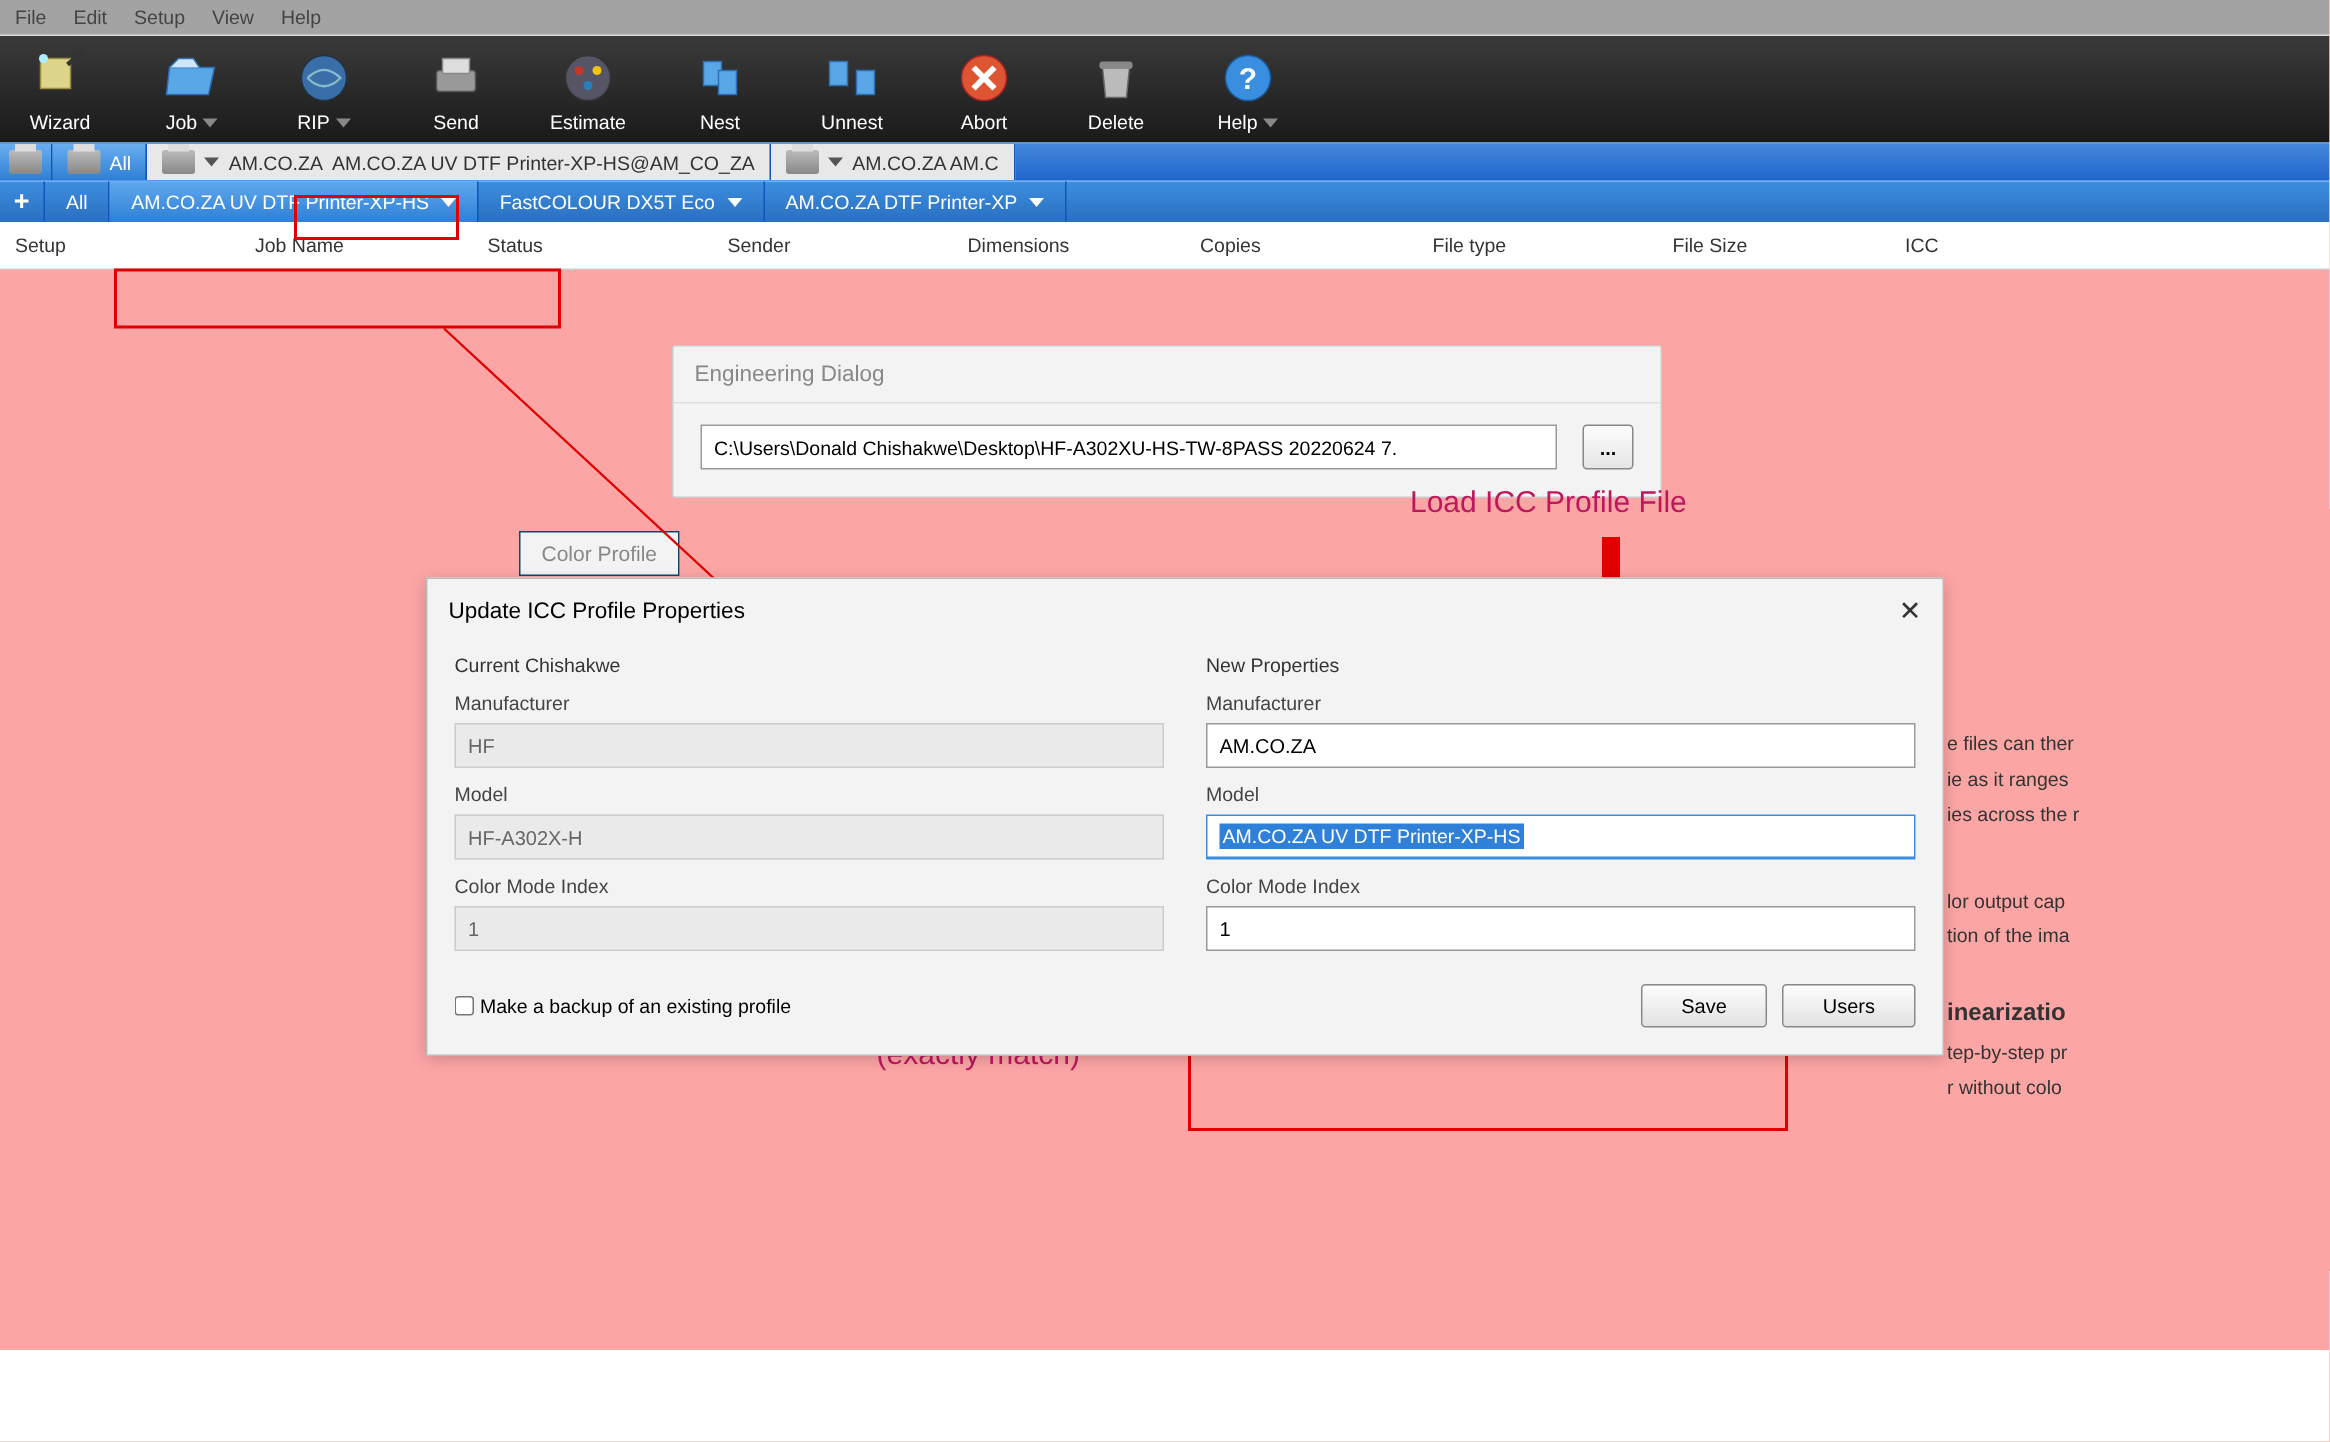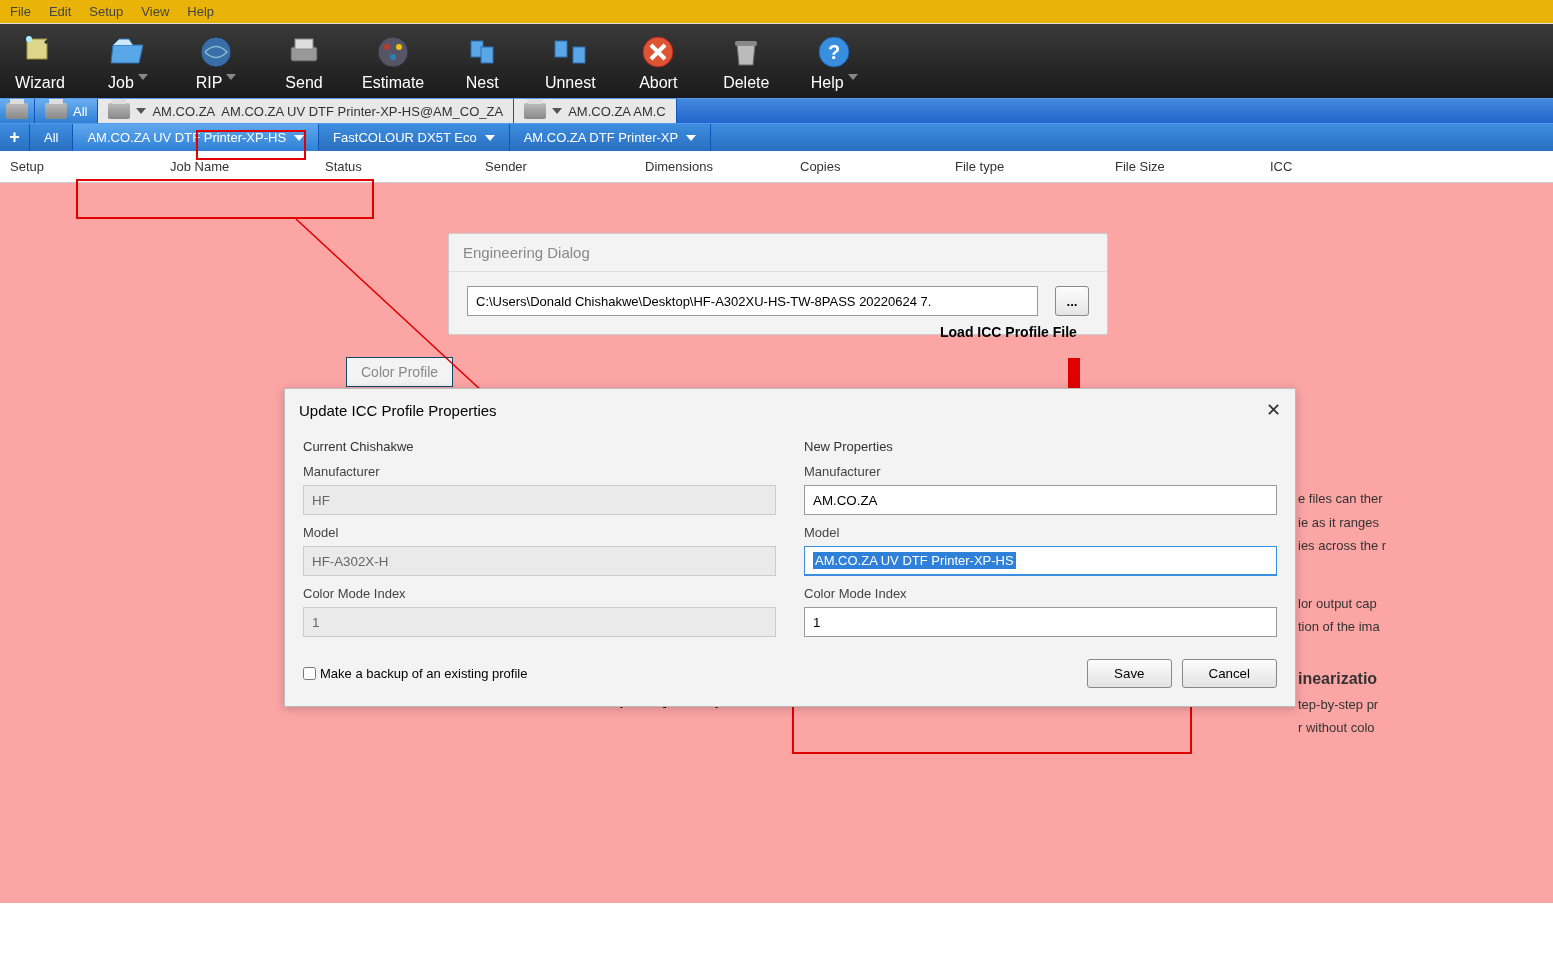--- a/index.html
+++ b/index.html
@@ -1,26 +1,26 @@
 <!DOCTYPE html>
 <html><head>
 <meta charset="utf-8">
 <style>
 * { box-sizing: border-box; margin: 0; padding: 0; }
 body { font-family: "Segoe UI", Tahoma, sans-serif; font-size: 13px; background: #fff; color: #000; overflow: hidden; }
 
 
-.menubar { display: flex; gap: 18px; padding: 4px 10px; background: #eab308; border-bottom: 1px solid #ddd; }
+.menubar { display: flex; gap: 18px; padding: 4px 10px; background: #a3a3a3; border-bottom: 1px solid #ddd; }
 .menubar span { color: #444; cursor: default; }
 
 
 .toolbar { display: flex; background: linear-gradient(#3a3a3a, #1a1a1a); padding: 8px 10px 6px; gap: 28px; }
 .tool-item { display: flex; flex-direction: column; align-items: center; color: #fff; cursor: pointer; min-width: 60px; }
 .tool-icon { width: 40px; height: 40px; display: flex; align-items: center; justify-content: center; margin-bottom: 2px; }
-.tool-label { display: flex; align-items: flex-start; gap: 4px; font-size: 16px; }
+.tool-label { display: flex; align-items: center; gap: 4px; font-size: 13px; }
 .tri-down { width: 0; height: 0; border-left: 5px solid transparent; border-right: 5px solid transparent; border-top: 6px solid #888; }
 
 
 .tabbar1 { display: flex; background: linear-gradient(#4488dd, #2266cc); border-top: 1px solid #5599ee; }
 .tabbar1 .tab { display: flex; align-items: center; gap: 6px; padding: 4px 10px; border-right: 1px solid #1155bb; color: #fff; background: linear-gradient(#6aaef0, #2e7fd4); cursor: pointer; }
 .tabbar1 .tab.light { background: #e8e8e8; color: #333; }
 
 .tabbar2 { display: flex; background: linear-gradient(#3d8ee0, #2a6fc0); border-top: 1px solid #5599ee; }
 .tabbar2 .tab { display: flex; align-items: center; gap: 8px; padding: 6px 14px; border-right: 1px solid #1155bb; color: #fff; cursor: pointer; }
 .tabbar2 .tab.active { background: linear-gradient(#5fa8ee, #2e80d6); }
@@ -62,21 +62,21 @@
 .checkbox-row { display: flex; align-items: center; gap: 4px; }
 .btn { padding: 6px 26px; border: 1px solid #888; background: linear-gradient(#fdfdfd,#e2e2e2); border-radius: 3px; cursor: pointer; }
 .btn-row { display: flex; gap: 10px; }
 
 
 .side-text { position: absolute; left: 1298px; top: 306px; width: 260px; color: #333; font-size: 13px; line-height: 1.5; }
 .side-text div { margin-bottom: 4px; white-space: nowrap; }
 .side-text .heading { font-weight: bold; font-size: 16px; margin-top: 30px; }
 
 
-.anno-text { position: absolute; color: #000000; font-size: 14px; font-weight: 700; }
+.anno-text { position: absolute; color: #be185d; font-size: 20px; font-weight: 400; }
 .anno-rect { position: absolute; border: 2px solid #e10000; pointer-events: none; }
 svg.anno-line { position: absolute; left: 0; top: 0; pointer-events: none; }
 
 
 .printer-mini { width: 22px; height: 16px; background: linear-gradient(#bbb,#888); border-radius: 2px; position: relative; }
 .printer-mini::before { content: ''; position: absolute; top: -4px; left: 4px; width: 14px; height: 5px; background: #ddd; }
 </style>
 </head>
 <body>
 
@@ -302,21 +302,21 @@
           <input class="rw-input" value="1" style="">
         </div>
       </div>
       <div class="bottom-row">
         <label class="checkbox-row">
           <input type="checkbox" style="">
           <span>Make a backup of an existing profile</span>
         </label>
         <div class="btn-row">
           <button class="btn">Save</button>
-          <button class="btn">Cancel</button>
+          <button class="btn">Users</button>
         </div>
       </div>
     </div>
   </div>
 
   <div class="side-text">
     <div>e files can ther</div>
     <div>ie as it ranges</div>
     <div>ies across the r</div>
     <div style="height:30px"></div>

